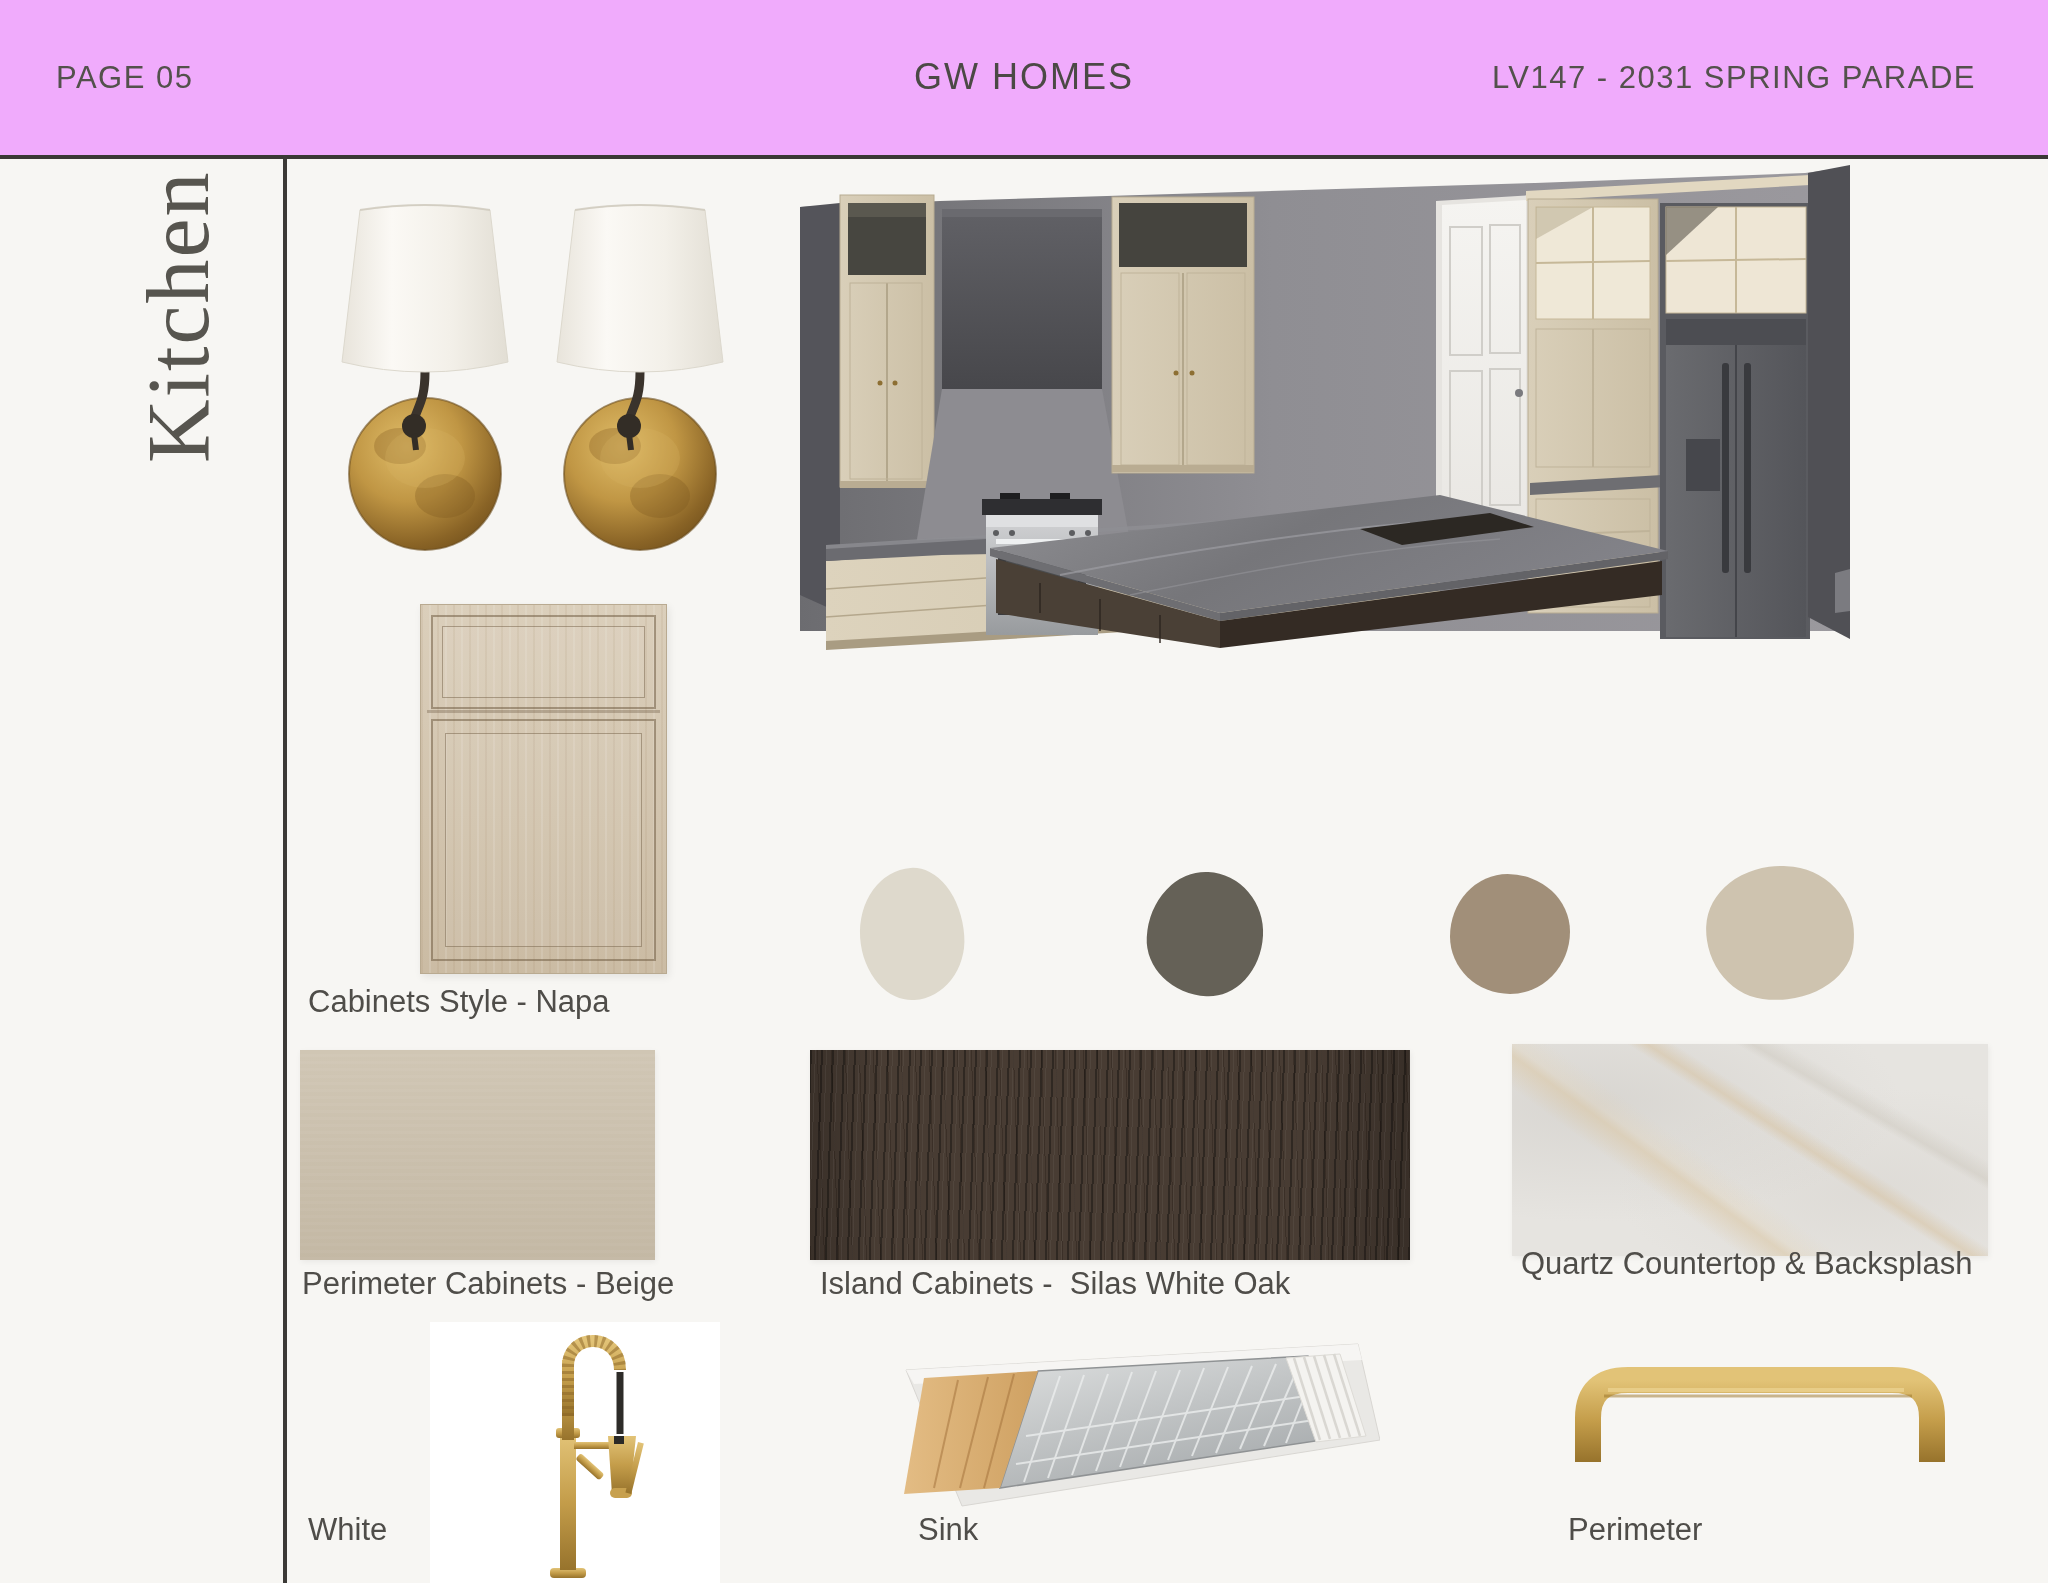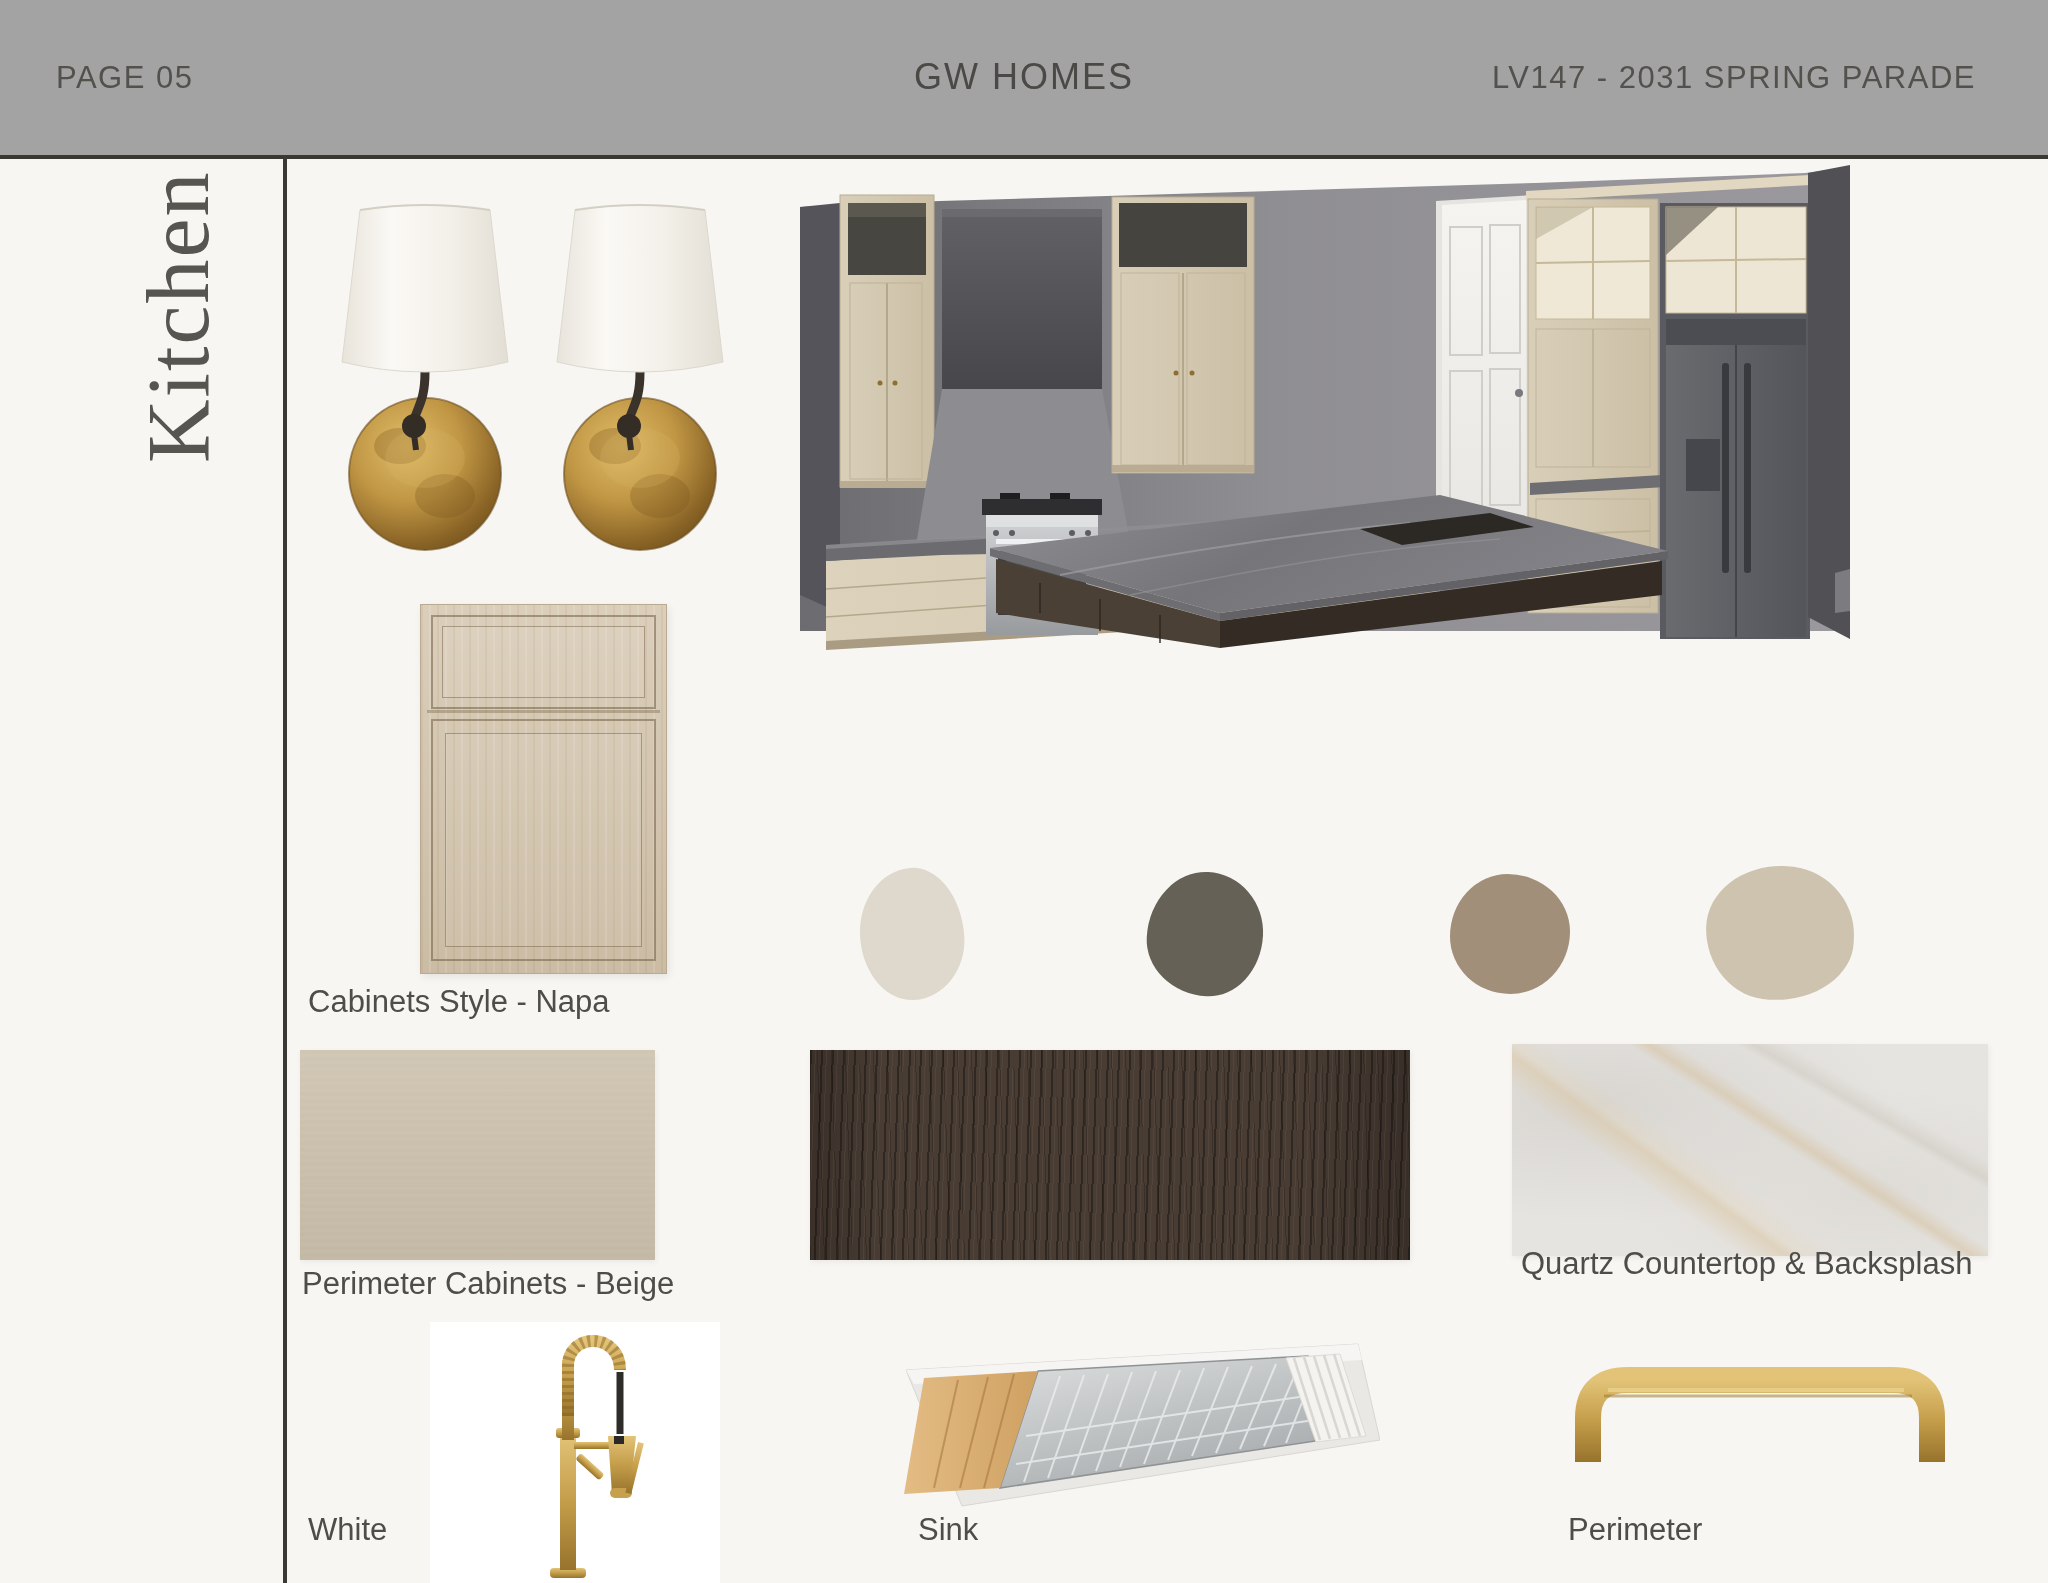--- a/index.html
+++ b/index.html
@@ -1,21 +1,21 @@
 <!DOCTYPE html>
 <html><head>
 <meta charset="utf-8">
 <style>
   html,body{margin:0;padding:0;background:#d8d8d6;}
   .page{position:relative;width:2048px;height:1583px;background:#f7f6f3;overflow:hidden;
         font-family:"Liberation Sans",sans-serif;color:#4f4d49;}
   .abs{position:absolute;}
 
   
-  .header{position:absolute;left:0;top:0;width:2048px;height:155px;background:#a3a3a3;
+  .header{position:absolute;left:0;top:0;width:2048px;height:155px;background:#f0abfc;
           border-bottom:4px solid #3a3835;}
   .header .h-left{position:absolute;left:56px;top:60px;font-size:31px;letter-spacing:1.5px;color:#53514c;}
   .header .h-center{position:absolute;left:50%;transform:translateX(-50%);top:56px;font-size:36px;
           letter-spacing:2px;color:#4b4945;}
   .header .h-right{position:absolute;right:72px;top:60px;font-size:31px;letter-spacing:1.5px;color:#53514c;}
 
   
   .divider{position:absolute;left:283px;top:155px;width:4px;height:1428px;background:#3b3936;}
   .vtitle{position:absolute;left:118px;top:152px;width:120px;height:330px;margin:0;
           display:flex;align-items:center;justify-content:center;
@@ -290,20 +290,21 @@
 
   <div class="blob b1" style="background-color: rgb(222, 217, 204);"></div>
   <div class="blob b2" style="background-color: rgb(101, 97, 87);"></div>
   <div class="blob b3" style="background-color: rgb(161, 143, 121);"></div>
   <div class="blob b4" style="background-color: rgb(206, 195, 175);"></div>
 
   <div class="sample perimeter" style="background-color: rgb(203, 192, 172);"></div>
   <div class="label" style="left:294px;top:1266px">Perimeter Cabinets - Beige</div>
 
   <div class="sample islandwood" style="background-color: rgb(72, 60, 51);"></div>
+  <div class="label" style="left:812px;top:1266px">Island Cabinets -  Silas White Oak</div>
 
   <div class="sample quartz" style="background-color: rgb(230, 228, 224);"></div>
   <div class="label" style="left:1513px;top:1246px">Quartz Countertop &amp; Backsplash</div>
 
   <div class="faucet-card">
     <svg width="170" height="258" viewBox="0 0 170 258" style="position:absolute;left:60px;top:2px">
       <rect x="60" y="244" width="36" height="10" rx="4" fill="url(#brassL)"></rect>
       <rect x="70" y="110" width="16" height="136" fill="url(#brassL)"></rect>
       <rect x="66" y="104" width="24" height="10" rx="3" fill="url(#brassL)"></rect>
       <rect x="88" y="128" width="32" height="8" rx="3" fill="url(#brassL)" transform="rotate(42 88 132)"></rect>

